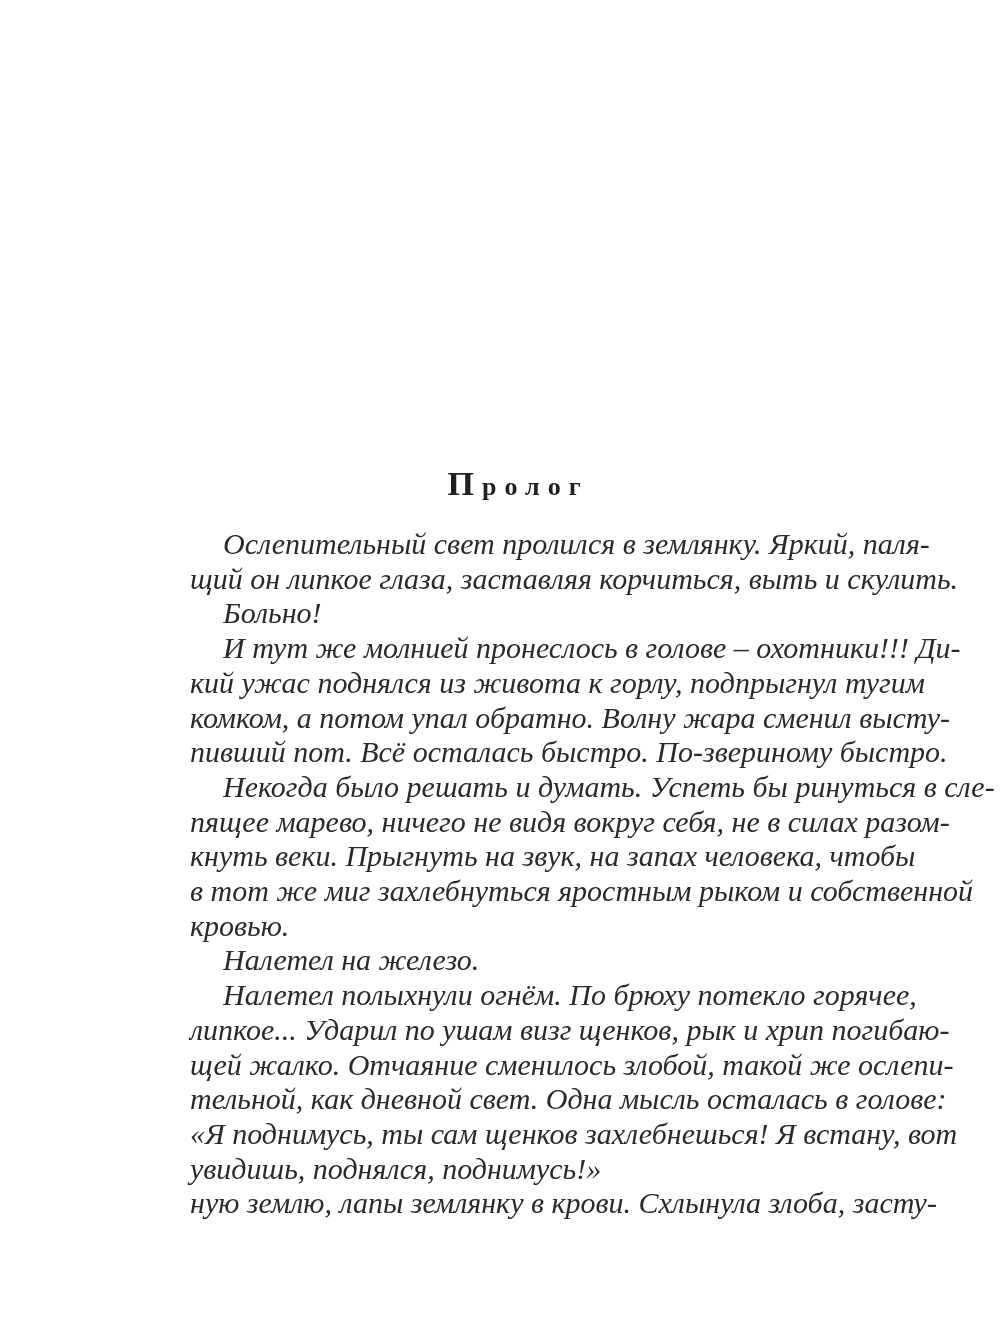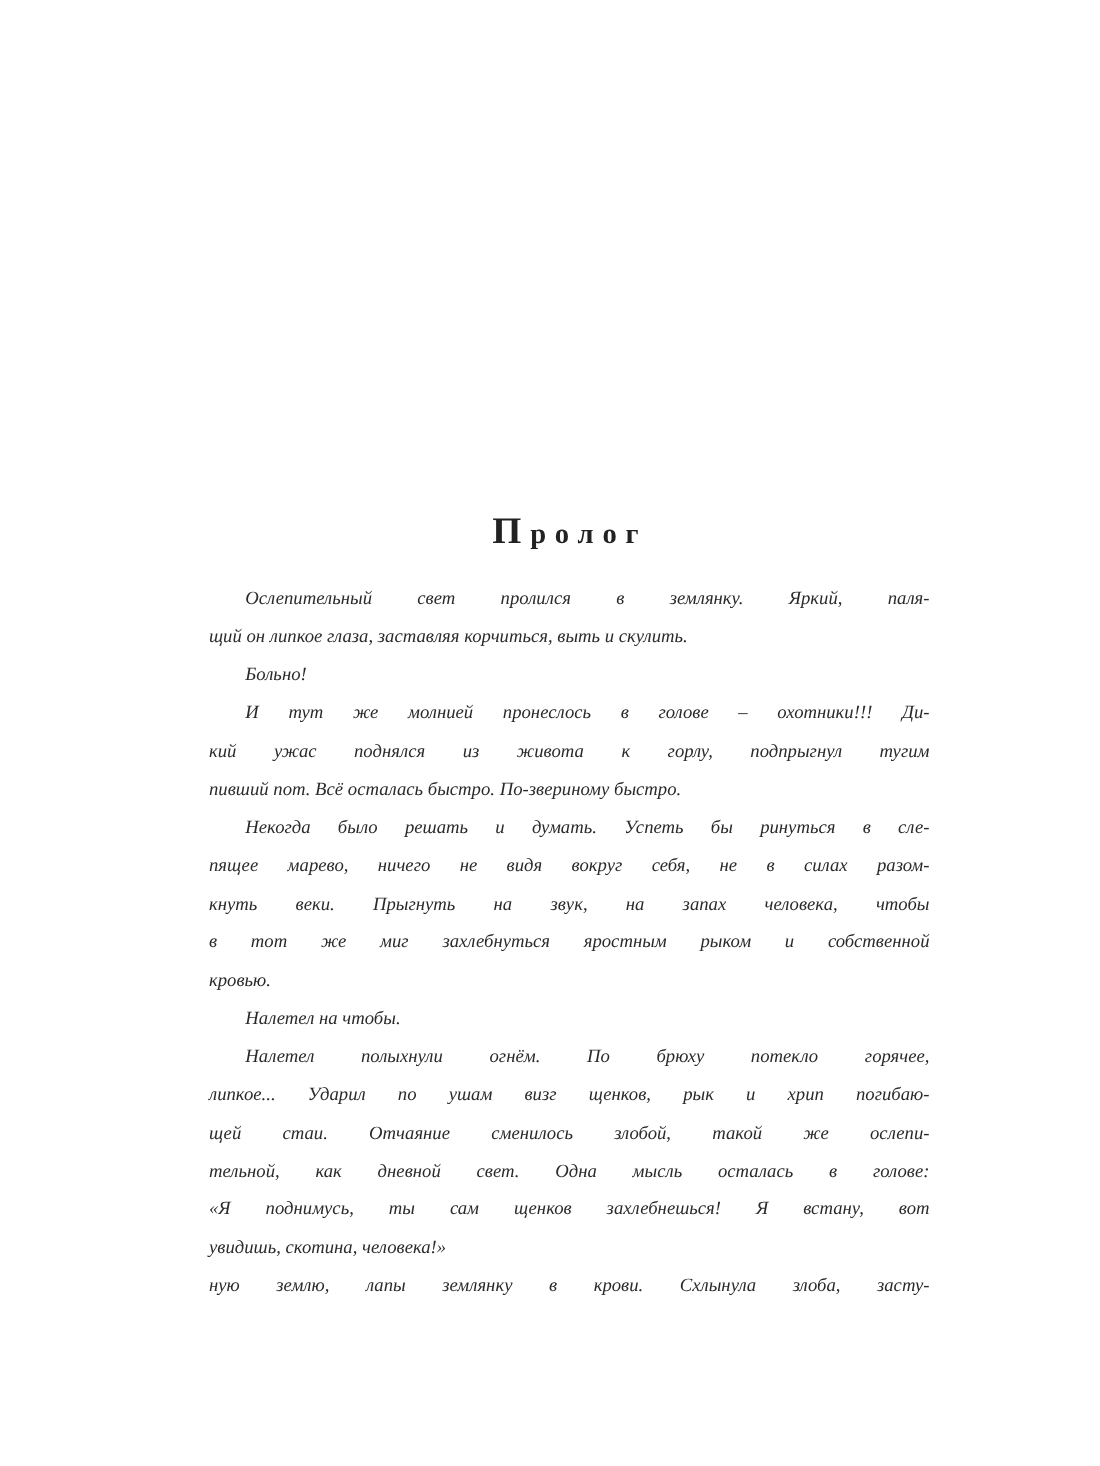--- a/index.html
+++ b/index.html
@@ -41,21 +41,21 @@
     .chapter-title .rest {
       font-weight: bold;
     }
     .body-text {
       position: absolute;
       top: 527px;
       left: 157px;
       width: 688px;
       font-family: "Liberation Serif", "DejaVu Serif", serif;
       font-style: italic;
-      font-size: 17px;
+      font-size: 30px;
       line-height: 34.7px;
       color: #2a2a2a;
     }
     .para {
       margin: 0;
       text-indent: 33px;
       text-align: justify;
       text-align-last: left;
       hyphens: manual;
     }
@@ -86,42 +86,43 @@
       <span class="line last">щий он липкое глаза, заставляя корчиться, выть и скулить.</span>
     </p>
 
     <p class="para">
       <span class="line first last">Больно!</span>
     </p>
 
     <p class="para">
       <span class="line first">И тут же молнией пронеслось в голове – охотники!!! Ди-</span>
       <span class="line">кий ужас поднялся из живота к горлу, подпрыгнул тугим</span>
+      <span class="line">комком, а потом упал обратно. Волну жара сменил высту-</span>
       <span class="line last">пивший пот. Всё осталась быстро. По-звериному быстро.</span>
     </p>
 
     <p class="para">
       <span class="line first">Некогда было решать и думать. Успеть бы ринуться в сле-</span>
       <span class="line">пящее марево, ничего не видя вокруг себя, не в силах разом-</span>
       <span class="line">кнуть веки. Прыгнуть на звук, на запах человека, чтобы</span>
       <span class="line">в тот же миг захлебнуться яростным рыком и собственной</span>
       <span class="line last">кровью.</span>
     </p>
 
     <p class="para">
-      <span class="line first last">Налетел на чтобы.</span>
+      <span class="line first last">Налетел на железо.</span>
     </p>
 
     <p class="para">
       <span class="line first">Налетел полыхнули огнём. По брюху потекло горячее,</span>
       <span class="line">липкое... Ударил по ушам визг щенков, рык и хрип погибаю-</span>
-      <span class="line">щей стаи. Отчаяние сменилось злобой, такой же ослепи-</span>
+      <span class="line">щей жалко. Отчаяние сменилось злобой, такой же ослепи-</span>
       <span class="line">тельной, как дневной свет. Одна мысль осталась в голове:</span>
       <span class="line">«Я поднимусь, ты сам щенков захлебнешься! Я встану, вот</span>
-      <span class="line last">увидишь, скотина, человека!»</span>
+      <span class="line last">увидишь, поднялся, поднимусь!»</span>
     </p>
 
     <p class="para">
       <span class="line">ную землю, лапы землянку в крови. Схлынула злоба, засту-</span>
     </p>
 
   </div>
 </div>
 
 </body></html>

